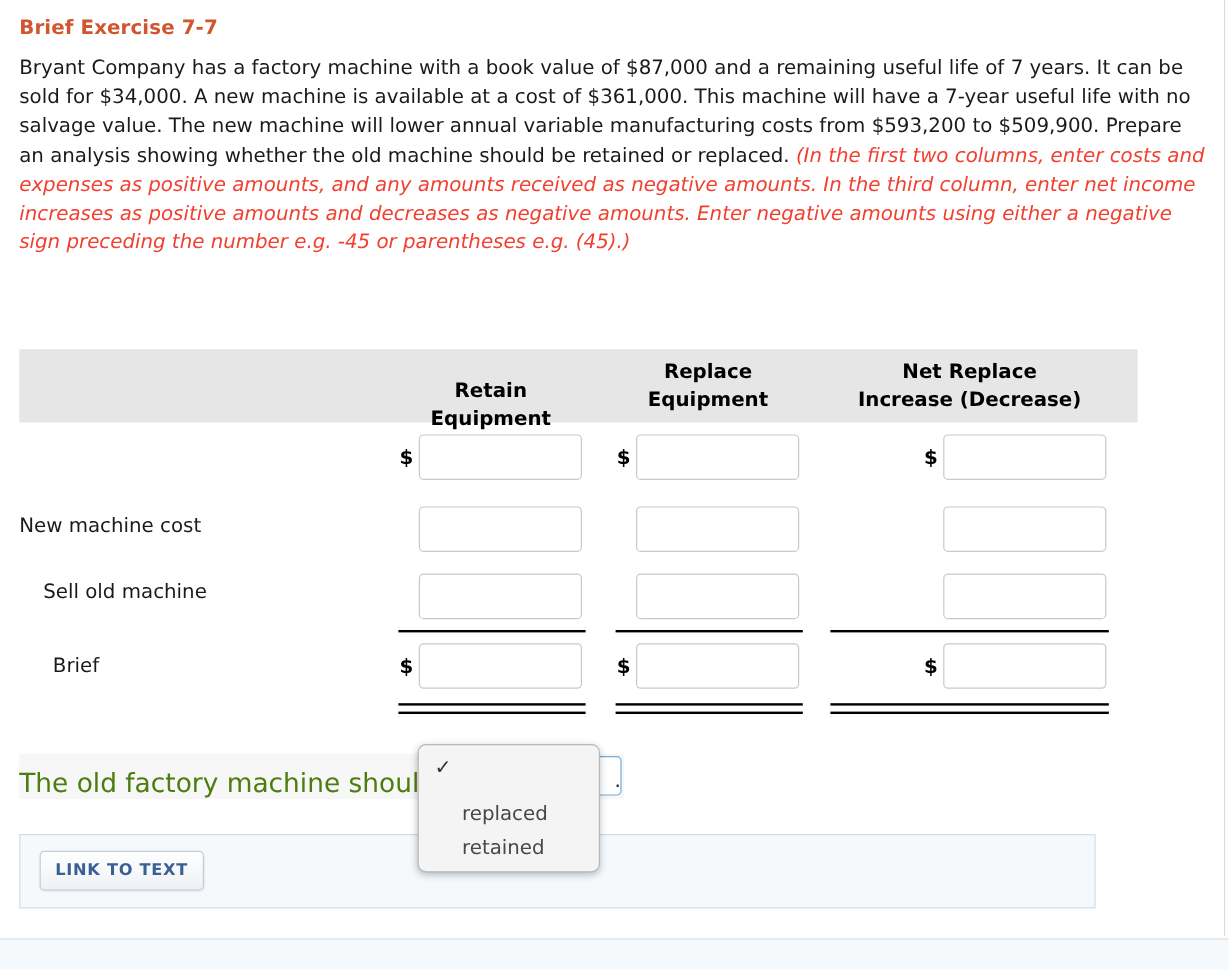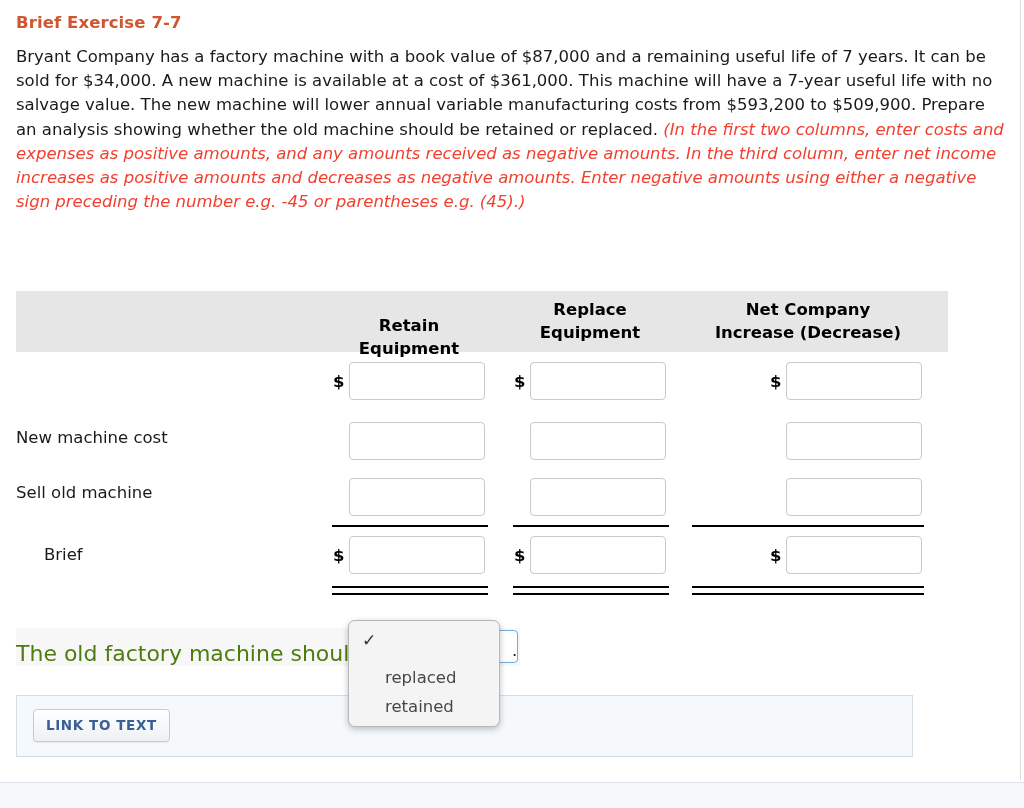--- a/index.html
+++ b/index.html
@@ -256,37 +256,37 @@
 
   <div class="col-head c1">
     <div>Retain</div>
     <div>Equipment</div>
   </div>
   <div class="col-head c2">
     <div>Replace</div>
     <div>Equipment</div>
   </div>
   <div class="col-head c3">
-    <div>Net Company</div>
+    <div>Net Replace</div>
     <div>Increase (Decrease)</div>
   </div>
 
   <div class="dollar" style="left:333px; top:81px;">$</div>
   <input class="cell-input" style="left: 349px; top: 71px;" type="text" placeholder="">
   <div class="dollar" style="left:514px; top:81px;">$</div>
   <input class="cell-input" style="left: 530px; top: 71px;" type="text" placeholder="">
   <div class="dollar" style="left:770px; top:81px;">$</div>
   <input class="cell-input" style="left: 786px; top: 71px;" type="text" placeholder="">
 
   <div class="row-label" style="top:137px;">New machine cost</div>
   <input class="cell-input" style="left: 349px; top: 131px;" type="text" placeholder="">
   <input class="cell-input" style="left: 530px; top: 131px;" type="text" placeholder="">
   <input class="cell-input" style="left: 786px; top: 131px;" type="text" placeholder="">
 
-  <div class="row-label" style="top:192px;">Sell old machine</div>
+  <div class="row-label" style="top:192px;margin-left:20px;">Sell old machine</div>
   <input class="cell-input" style="left: 349px; top: 187px;" type="text" placeholder="">
   <input class="cell-input" style="left: 530px; top: 187px;" type="text" placeholder="">
   <input class="cell-input" style="left: 786px; top: 187px;" type="text" placeholder="">
 
   <div class="rule-single" style="left:332px; top:234px; width:156px;"></div>
   <div class="rule-single" style="left:513px; top:234px; width:156px;"></div>
   <div class="rule-single" style="left:692px; top:234px; width:232px;"></div>
 
   <div class="row-label indented" style="top:254px;">Brief</div>
   <div class="dollar" style="left:333px; top:255px;">$</div>

